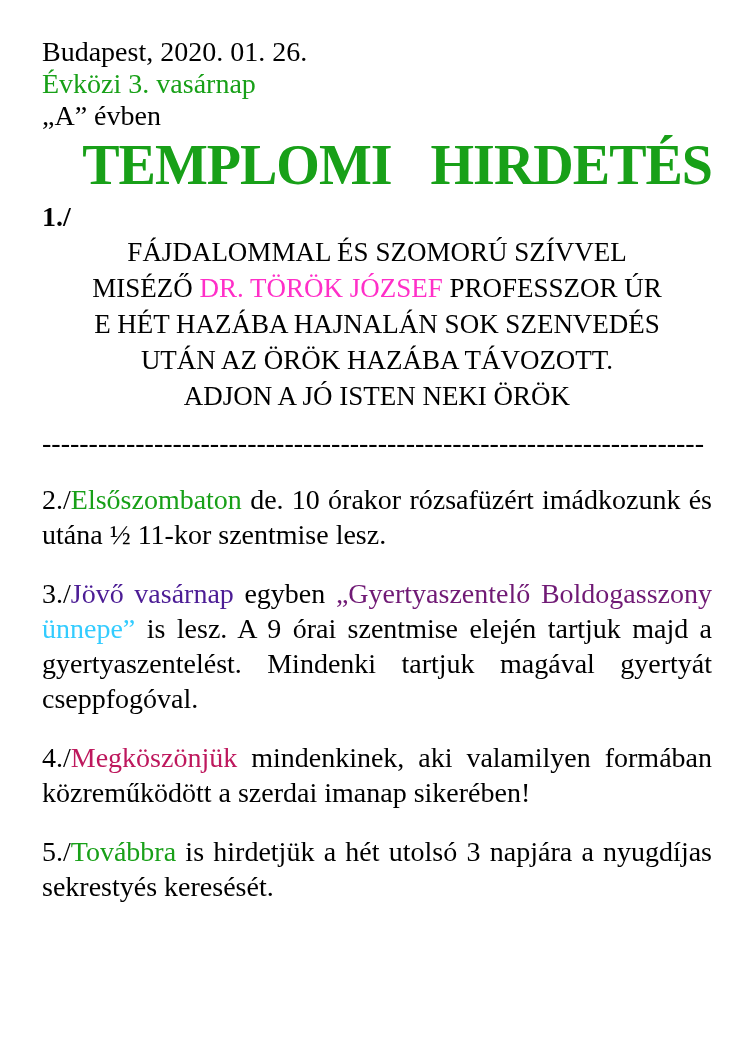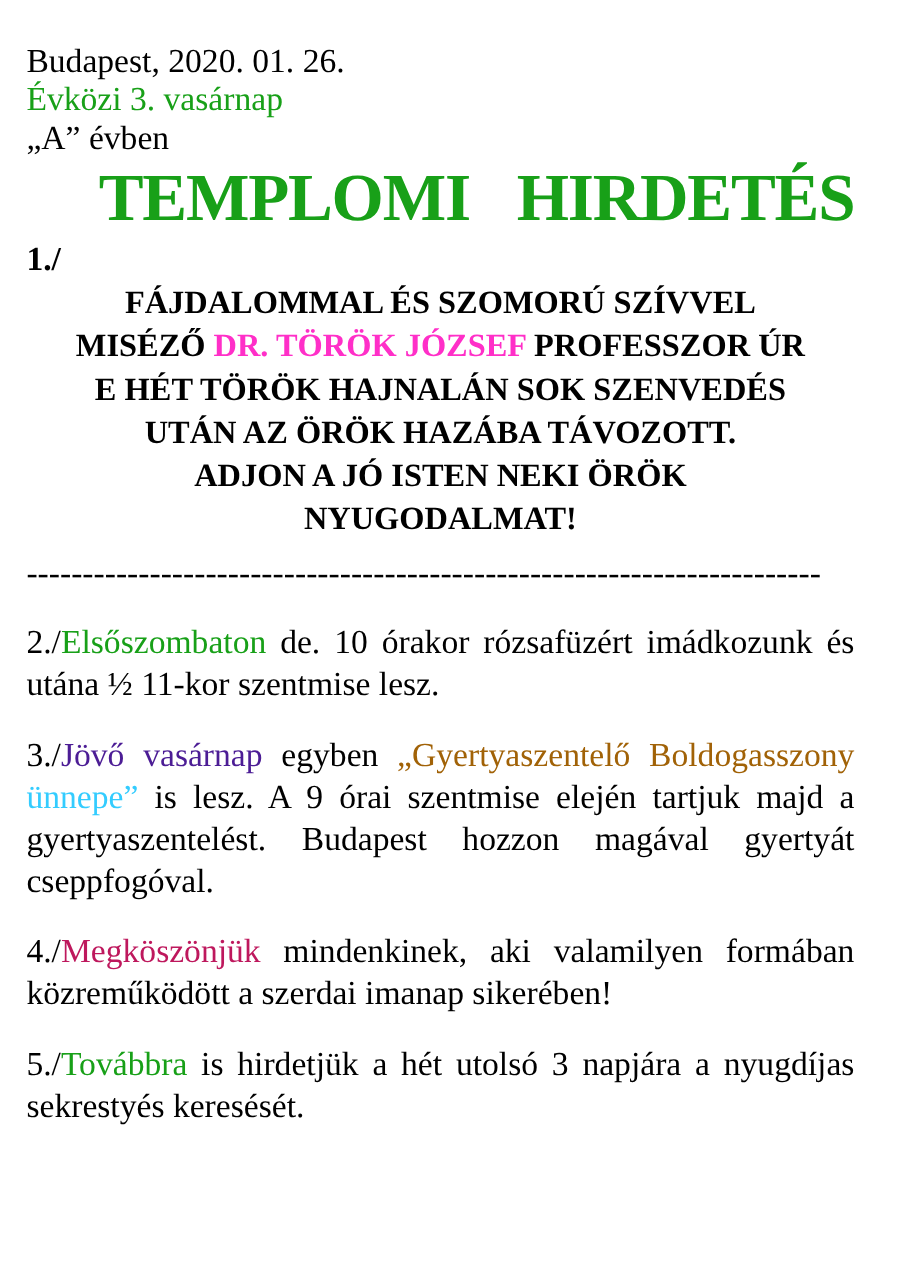--- a/index.html
+++ b/index.html
@@ -4,21 +4,21 @@
 <style>
   html, body { margin: 0; padding: 0; }
   body {
     width: 754px;
     height: 1054px;
     background: #ffffff;
     font-family: "Liberation Serif", "DejaVu Serif", serif;
     color: var(--text, #000);
     overflow: hidden;
   }
-  .page { padding: 36px 42px 0 22px; }
+  .page { padding: 36px 42px 0 42px; }
 
   .hdr-line {
     font-size: 28px;
     line-height: 32px;
     white-space: nowrap;
   }
   .green-text { color: var(--green); }
 
   .title {
     margin: 2px 0 4px 0;
@@ -31,21 +31,21 @@
     letter-spacing: -1px;
   }
 
   .item-number {
     font-size: 28px;
     line-height: 34px;
     font-weight: bold;
   }
 
   .memorial {
-    font-weight: bold;
+    font-weight: normal;
     font-size: 27px;
     line-height: 36px;
     text-align: center;
   }
   .memorial .line { white-space: nowrap; }
 
   .divider {
     margin-top: 14px;
     font-size: 28px;
     line-height: 30px;
@@ -69,37 +69,36 @@
 
   <div class="hdr-line">„A” évben</div>
 
   <h1 class="title">TEMPLOMI   HIRDETÉS</h1>
 
   <div class="item-number">1./</div>
 
   <div class="memorial">
       <div class="line"><span>FÁJDALOMMAL ÉS SZOMORÚ SZÍVVEL</span></div>
       <div class="line"><span>MISÉZŐ </span><span style="color: rgb(255, 47, 200);">DR. TÖRÖK JÓZSEF</span><span> PROFESSZOR ÚR</span></div>
-      <div class="line"><span>E HÉT TÖRÖK HAJNALÁN SOK SZENVEDÉS</span></div>
+      <div class="line"><span>E HÉT HAZÁBA HAJNALÁN SOK SZENVEDÉS</span></div>
       <div class="line"><span>UTÁN AZ ÖRÖK HAZÁBA TÁVOZOTT.</span></div>
       <div class="line"><span>ADJON A JÓ ISTEN NEKI ÖRÖK</span></div>
-      <div class="line"><span>NYUGODALMAT!</span></div>
     </div>
 
   <div class="divider">-----------------------------------------------------------------------</div>
 
   <div class="paragraphs">
       <div class="para">
         <div class="line justify"><span>2./</span><span style="color: rgb(24, 160, 24);">Elsőszombaton</span><span> de. 10 órakor rózsafüzért imádkozunk és</span></div>
         <div class="line"><span>utána ½ 11-kor szentmise lesz.</span></div>
       </div>
       <div class="para">
-        <div class="line justify"><span>3./</span><span style="color: #4c1d95;">Jövő vasárnap</span><span> egyben </span><span style="color: #a16207;">„Gyertyaszentelő Boldogasszony</span></div>
+        <div class="line justify"><span>3./</span><span style="color: #4c1d95;">Jövő vasárnap</span><span> egyben </span><span style="color: #701a75;">„Gyertyaszentelő Boldogasszony</span></div>
         <div class="line justify"><span style="color: rgb(51, 204, 255);">ünnepe”</span><span> is lesz. A 9 órai szentmise elején tartjuk majd a</span></div>
-        <div class="line justify"><span>gyertyaszentelést. Budapest hozzon magával gyertyát</span></div>
+        <div class="line justify"><span>gyertyaszentelést. Mindenki tartjuk magával gyertyát</span></div>
         <div class="line"><span>cseppfogóval.</span></div>
       </div>
       <div class="para">
         <div class="line justify"><span>4./</span><span style="color: #be185d;">Megköszönjük</span><span> mindenkinek, aki valamilyen formában</span></div>
         <div class="line"><span>közreműködött a szerdai imanap sikerében!</span></div>
       </div>
       <div class="para">
         <div class="line justify"><span>5./</span><span style="color: rgb(24, 160, 24);">Továbbra</span><span> is hirdetjük a hét utolsó 3 napjára a nyugdíjas</span></div>
         <div class="line"><span>sekrestyés keresését.</span></div>
       </div>

